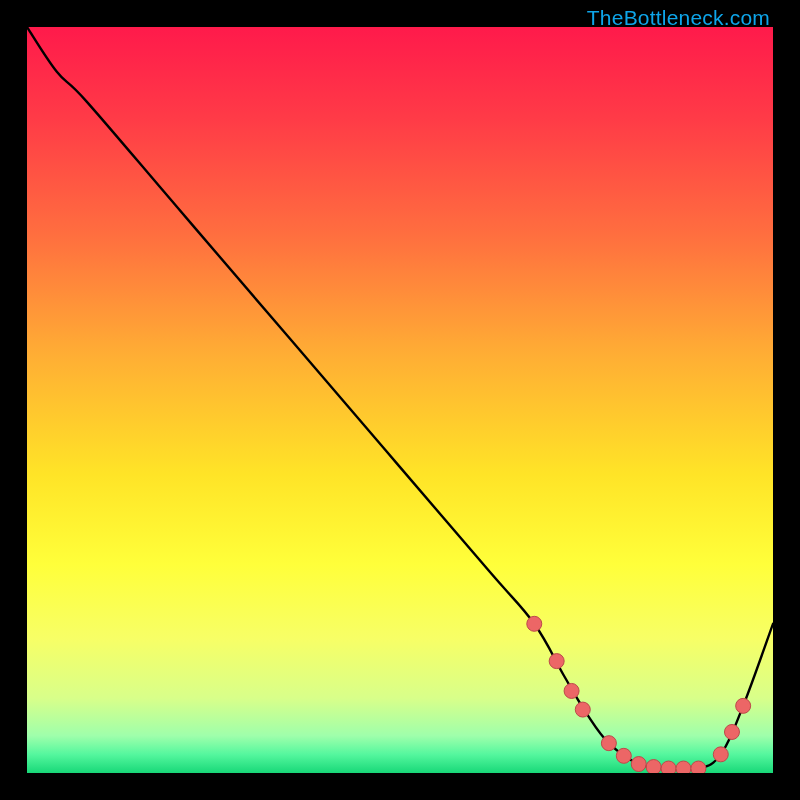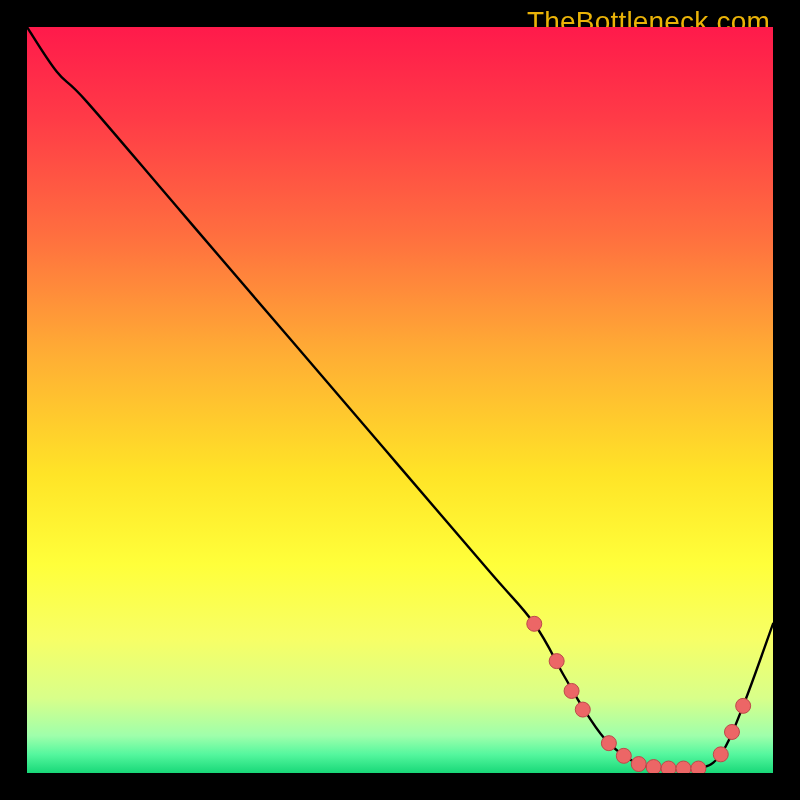--- a/index.html
+++ b/index.html
@@ -1,18 +1,18 @@
 <!DOCTYPE html>
 <html><head>
 <meta charset="utf-8">
 <style>
   html,body{margin:0;padding:0;width:800px;height:800px;background:#000;overflow:hidden;font-family:Arial,Helvetica,sans-serif}
   .stage{position:relative;width:800px;height:800px;background:#000}
   .plot{position:absolute;left:27px;top:27px;width:746px;height:746px;overflow:hidden}
-  .attribution{position:absolute;top:6px;right:30px;color:#eab308;font-size:28px;font-family:Arial,Helvetica,sans-serif;letter-spacing:.2px}
+  .attribution{position:absolute;top:6px;right:30px;color:#0ea5e9;font-size:21px;font-family:Arial,Helvetica,sans-serif;letter-spacing:.2px}
   svg{display:block}
 </style>
 </head>
 <body>
 
 <div class="stage">
   <div class="attribution">TheBottleneck.com</div>
   <div class="plot">
     <svg id="svg" width="746" height="746" viewBox="0 0 746 746">
       <defs>

